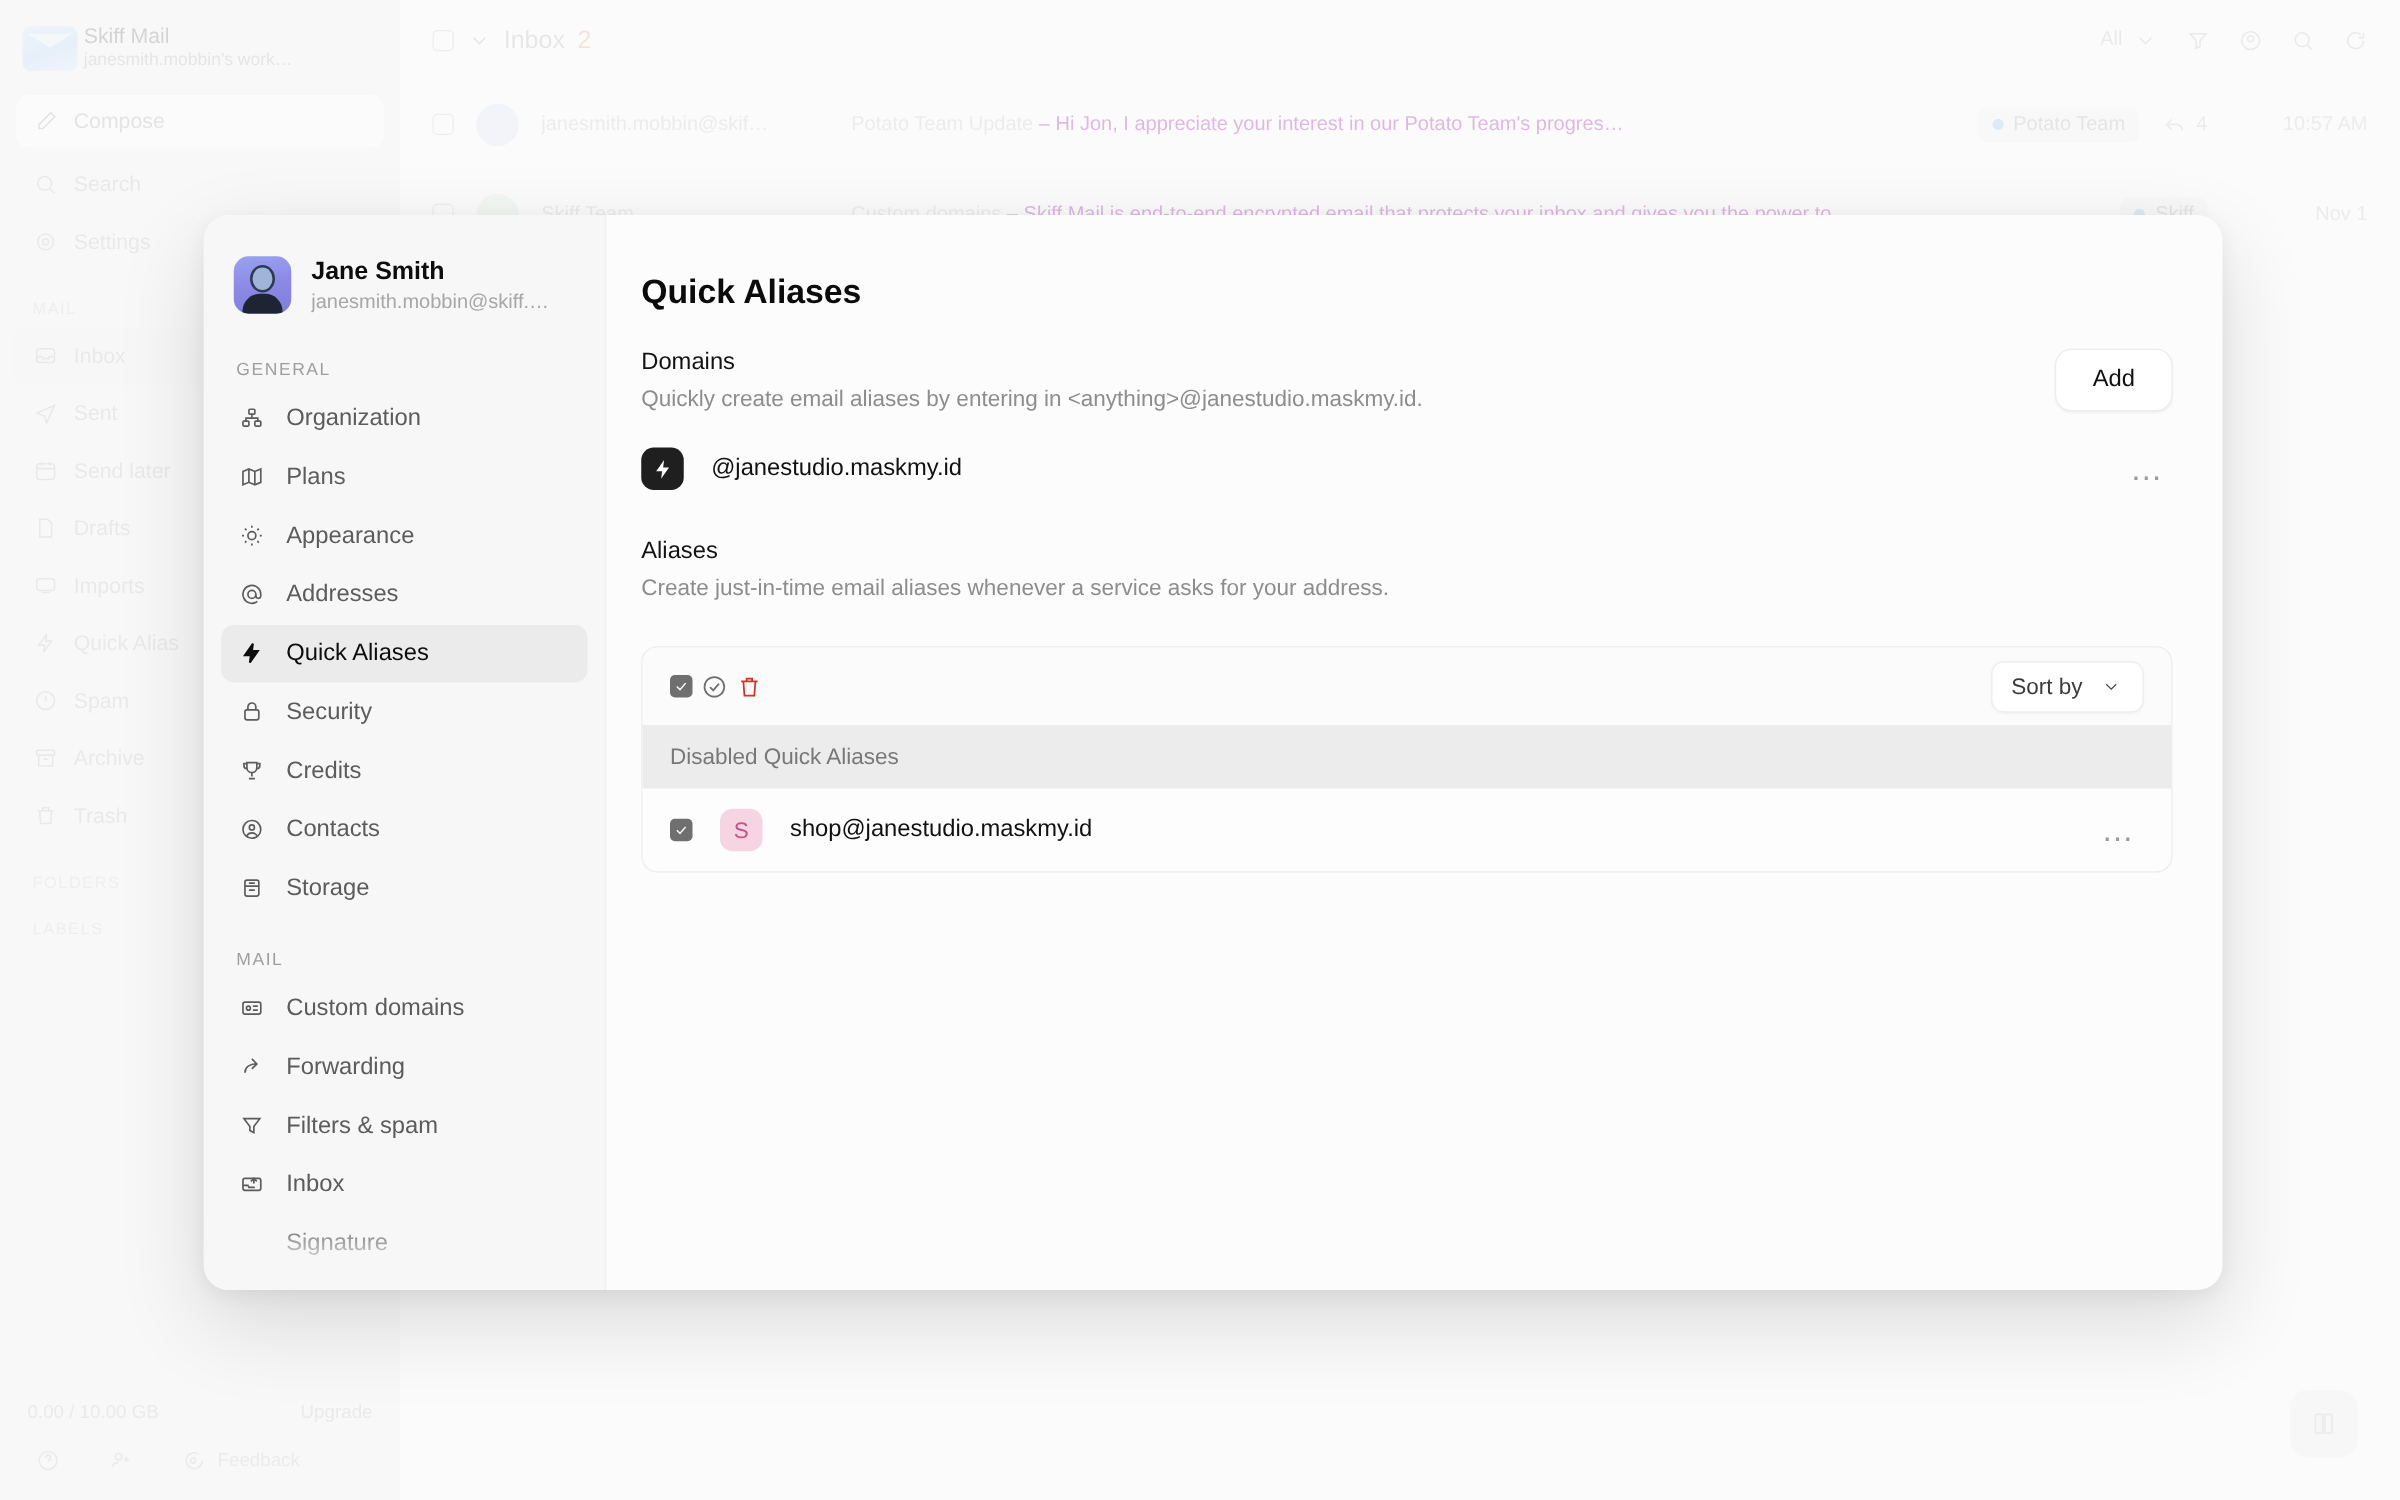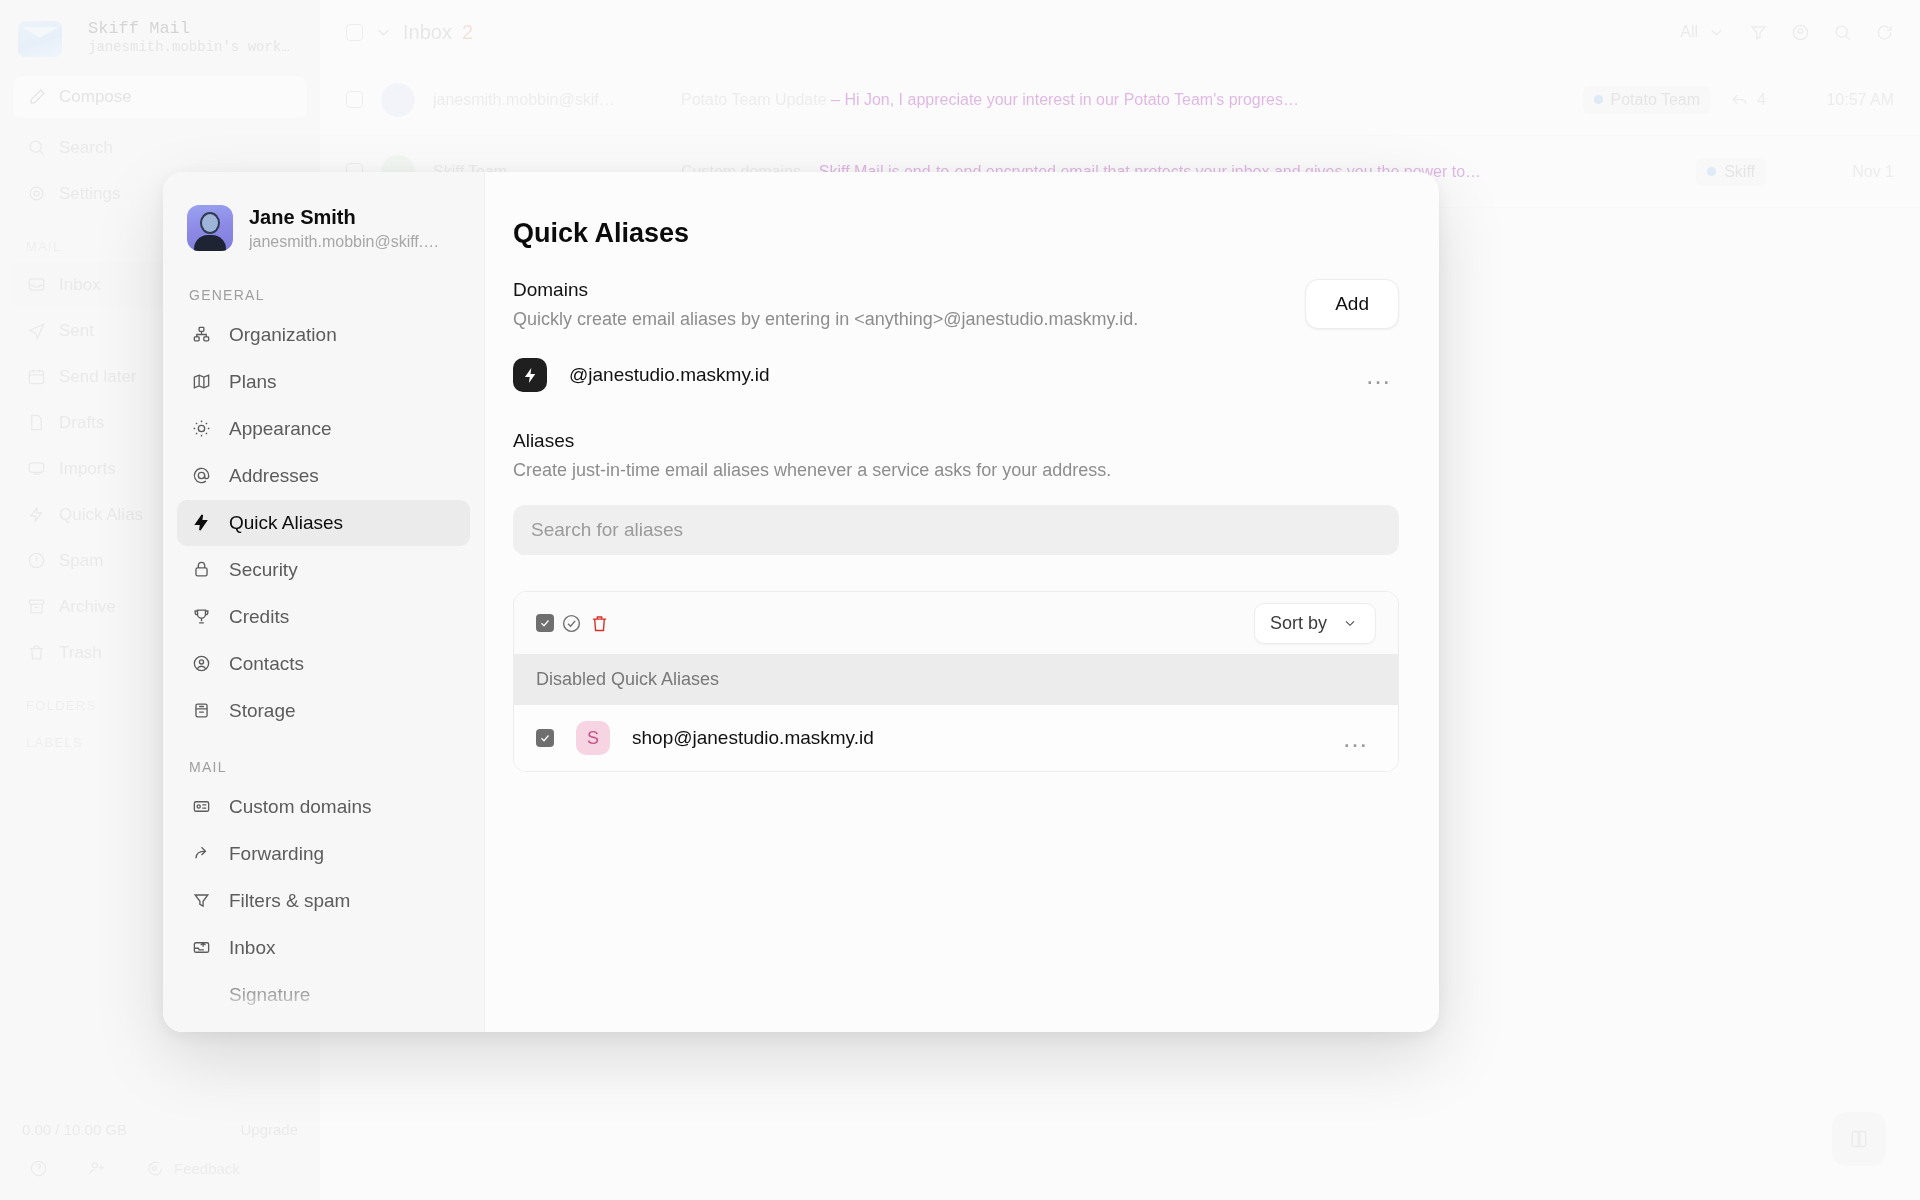--- a/index.html
+++ b/index.html
@@ -8,21 +8,21 @@
     font-family: "Liberation Sans", sans-serif;
     background: #ffffff;
     overflow: hidden;
   }
   .app { position: relative; width: 1920px; height: 1200px; background:#fbfbfb; }
 
   
   .bg { position:absolute; inset:0; opacity:.30; filter: blur(.2px); }
 
   .bg-sidebar { position:absolute; left:0; top:0; width:320px; height:1200px; background:#f4f4f4; }
-  .brand { display:flex; align-items:flex-end; gap:26px; padding:18px 18px 10px 18px;font-family:Liberation Mono, monospace; }
+  .brand { display:flex; align-items:flex-end; gap:5px; padding:18px 18px 10px 18px; }
   .brand-logo {
     width:44px; height:36px; border-radius:7px;
     background: linear-gradient(160deg,#cfe3f7 0%, #b9d7f4 55%, #d9eafb 100%);
     position:relative;
   }
   .brand-logo:after{
     content:""; position:absolute; left:4px; top:6px; width:36px; height:22px;
     border-top: 11px solid #e8f2fc; border-left:18px solid transparent; border-right:18px solid transparent;
     box-sizing:border-box;
   }
@@ -58,21 +58,21 @@
   .dot { width:9px; height:9px; border-radius:50%; background:#9fc4e8; }
   .mail-time { width:110px; text-align:right; }
 
   .bottombar { position:absolute; left:0; bottom:0; width:320px; }
   .storage-line { display:flex; align-items:center; justify-content:space-between; padding:0 22px 10px 22px; font-size:15px; color:#c4c4c4; }
   .bottom-icons { display:flex; align-items:center; gap:38px; padding:10px 28px 22px 28px; color:#c9c9c9; font-size:15px; }
   .fab { position:absolute; right:34px; bottom:34px; width:54px; height:54px; border-radius:14px; background:#f1f1f1; display:flex; align-items:center; justify-content:center; color:#c9c9c9; }
 
   
   .modal {
-    position:absolute; left:163px; top:172px; width:1276px; height:860px;
+    position:absolute; left:163px; top:172px; width:1615px; height:860px;
     background:#fcfcfc; border-radius:20px; display:flex; overflow:hidden;
     box-shadow: 0 26px 70px rgba(0,0,0,.13), 0 4px 16px rgba(0,0,0,.06);
   }
   .m-side { width:322px; background:#f7f7f7; border-right:1px solid #efefef; padding:14px 0 0 0; position:relative; }
   .m-user { display:flex; align-items:center; gap:16px; padding:18px 22px 10px 24px; }
   .m-avatar {
     width:46px; height:46px; border-radius:12px; overflow:hidden; flex:0 0 46px;
     background: linear-gradient(170deg,#9aa2ef 0%, #8d8ae6 48%, #7f7ddc 100%);
     position:relative;
   }
@@ -554,23 +554,20 @@
           </span>
         <span class="domain-name">@janestudio.maskmy.id</span>
         <span class="row-more">…</span>
       </div>
 
       <div class="alias-head">
         <div class="sec-label">Aliases</div>
         <div class="sec-desc">Create just-in-time email aliases whenever a service asks for your address.</div>
       </div>
 
-      <div class="search-box">
-        <span>Search for aliases</span>
-      </div>
 
       <div class="list-card">
         <div class="list-toolbar">
           <span class="cb">
             <svg viewBox="0 0 24 24">
                 <path d="M5 12.5 10 17.5 19 7"></path>
               </svg>
           </span>
           <span class="tb-ic">
             <svg viewBox="0 0 24 24" style="stroke:#6f6f6f">

